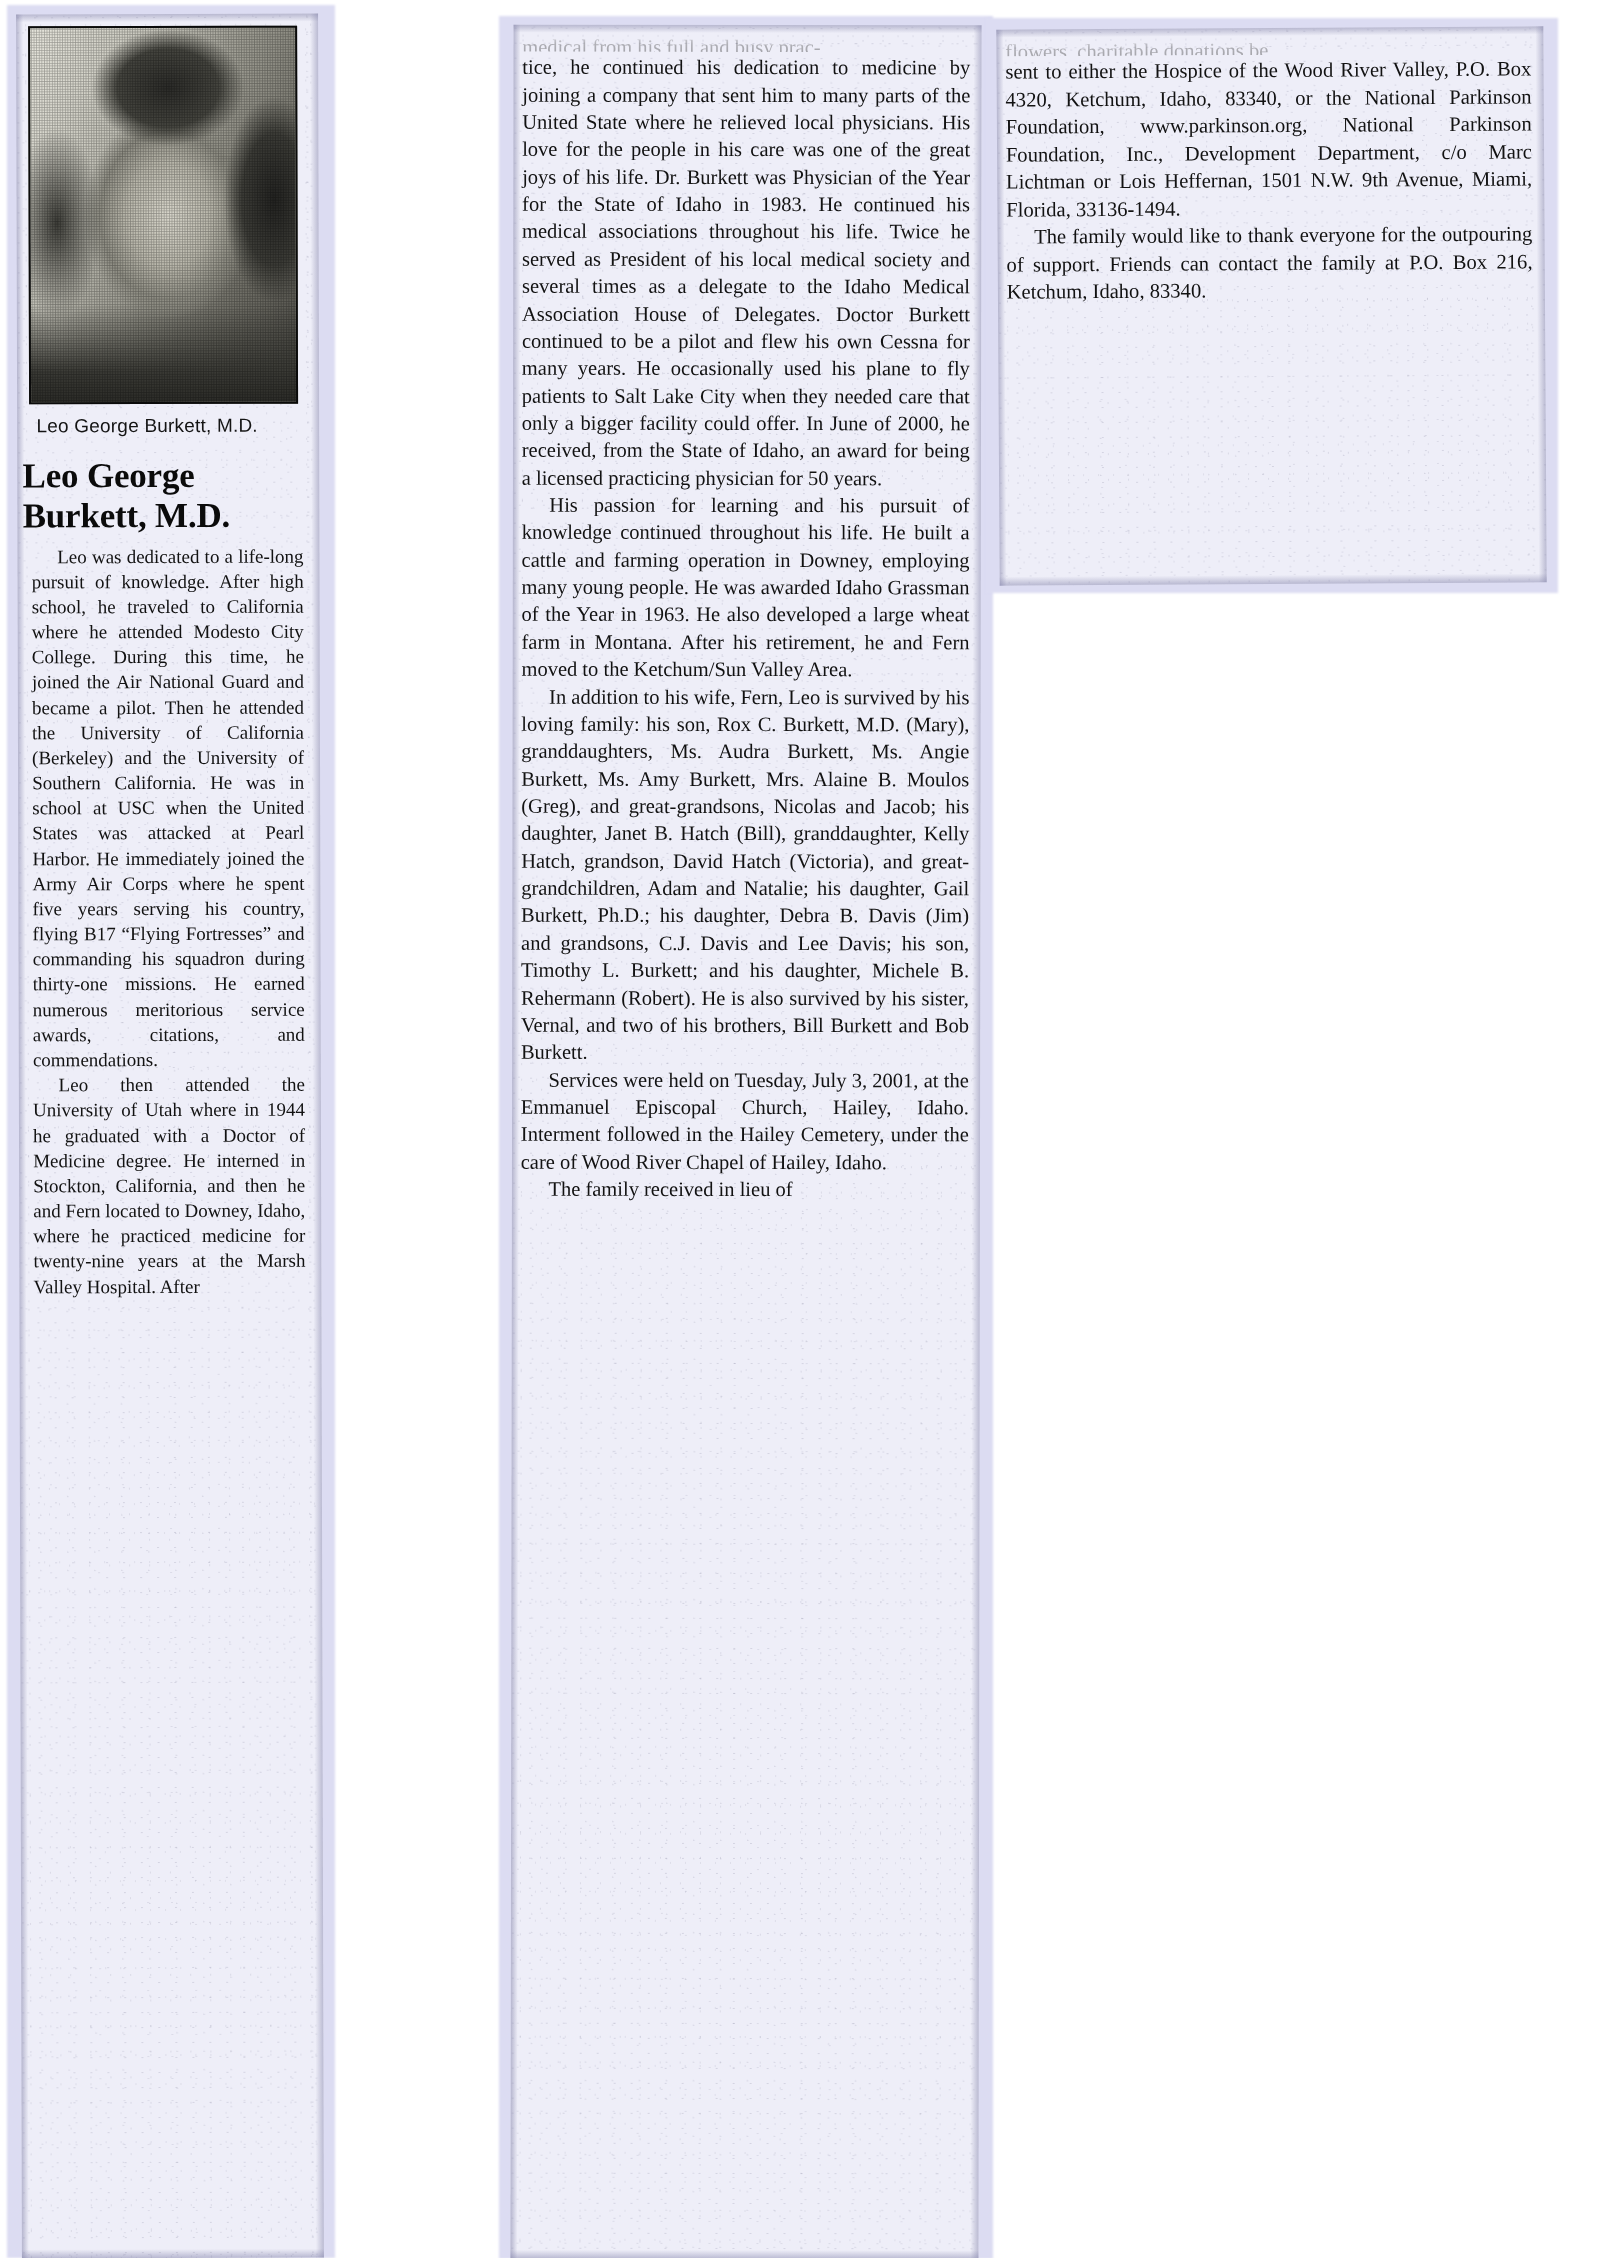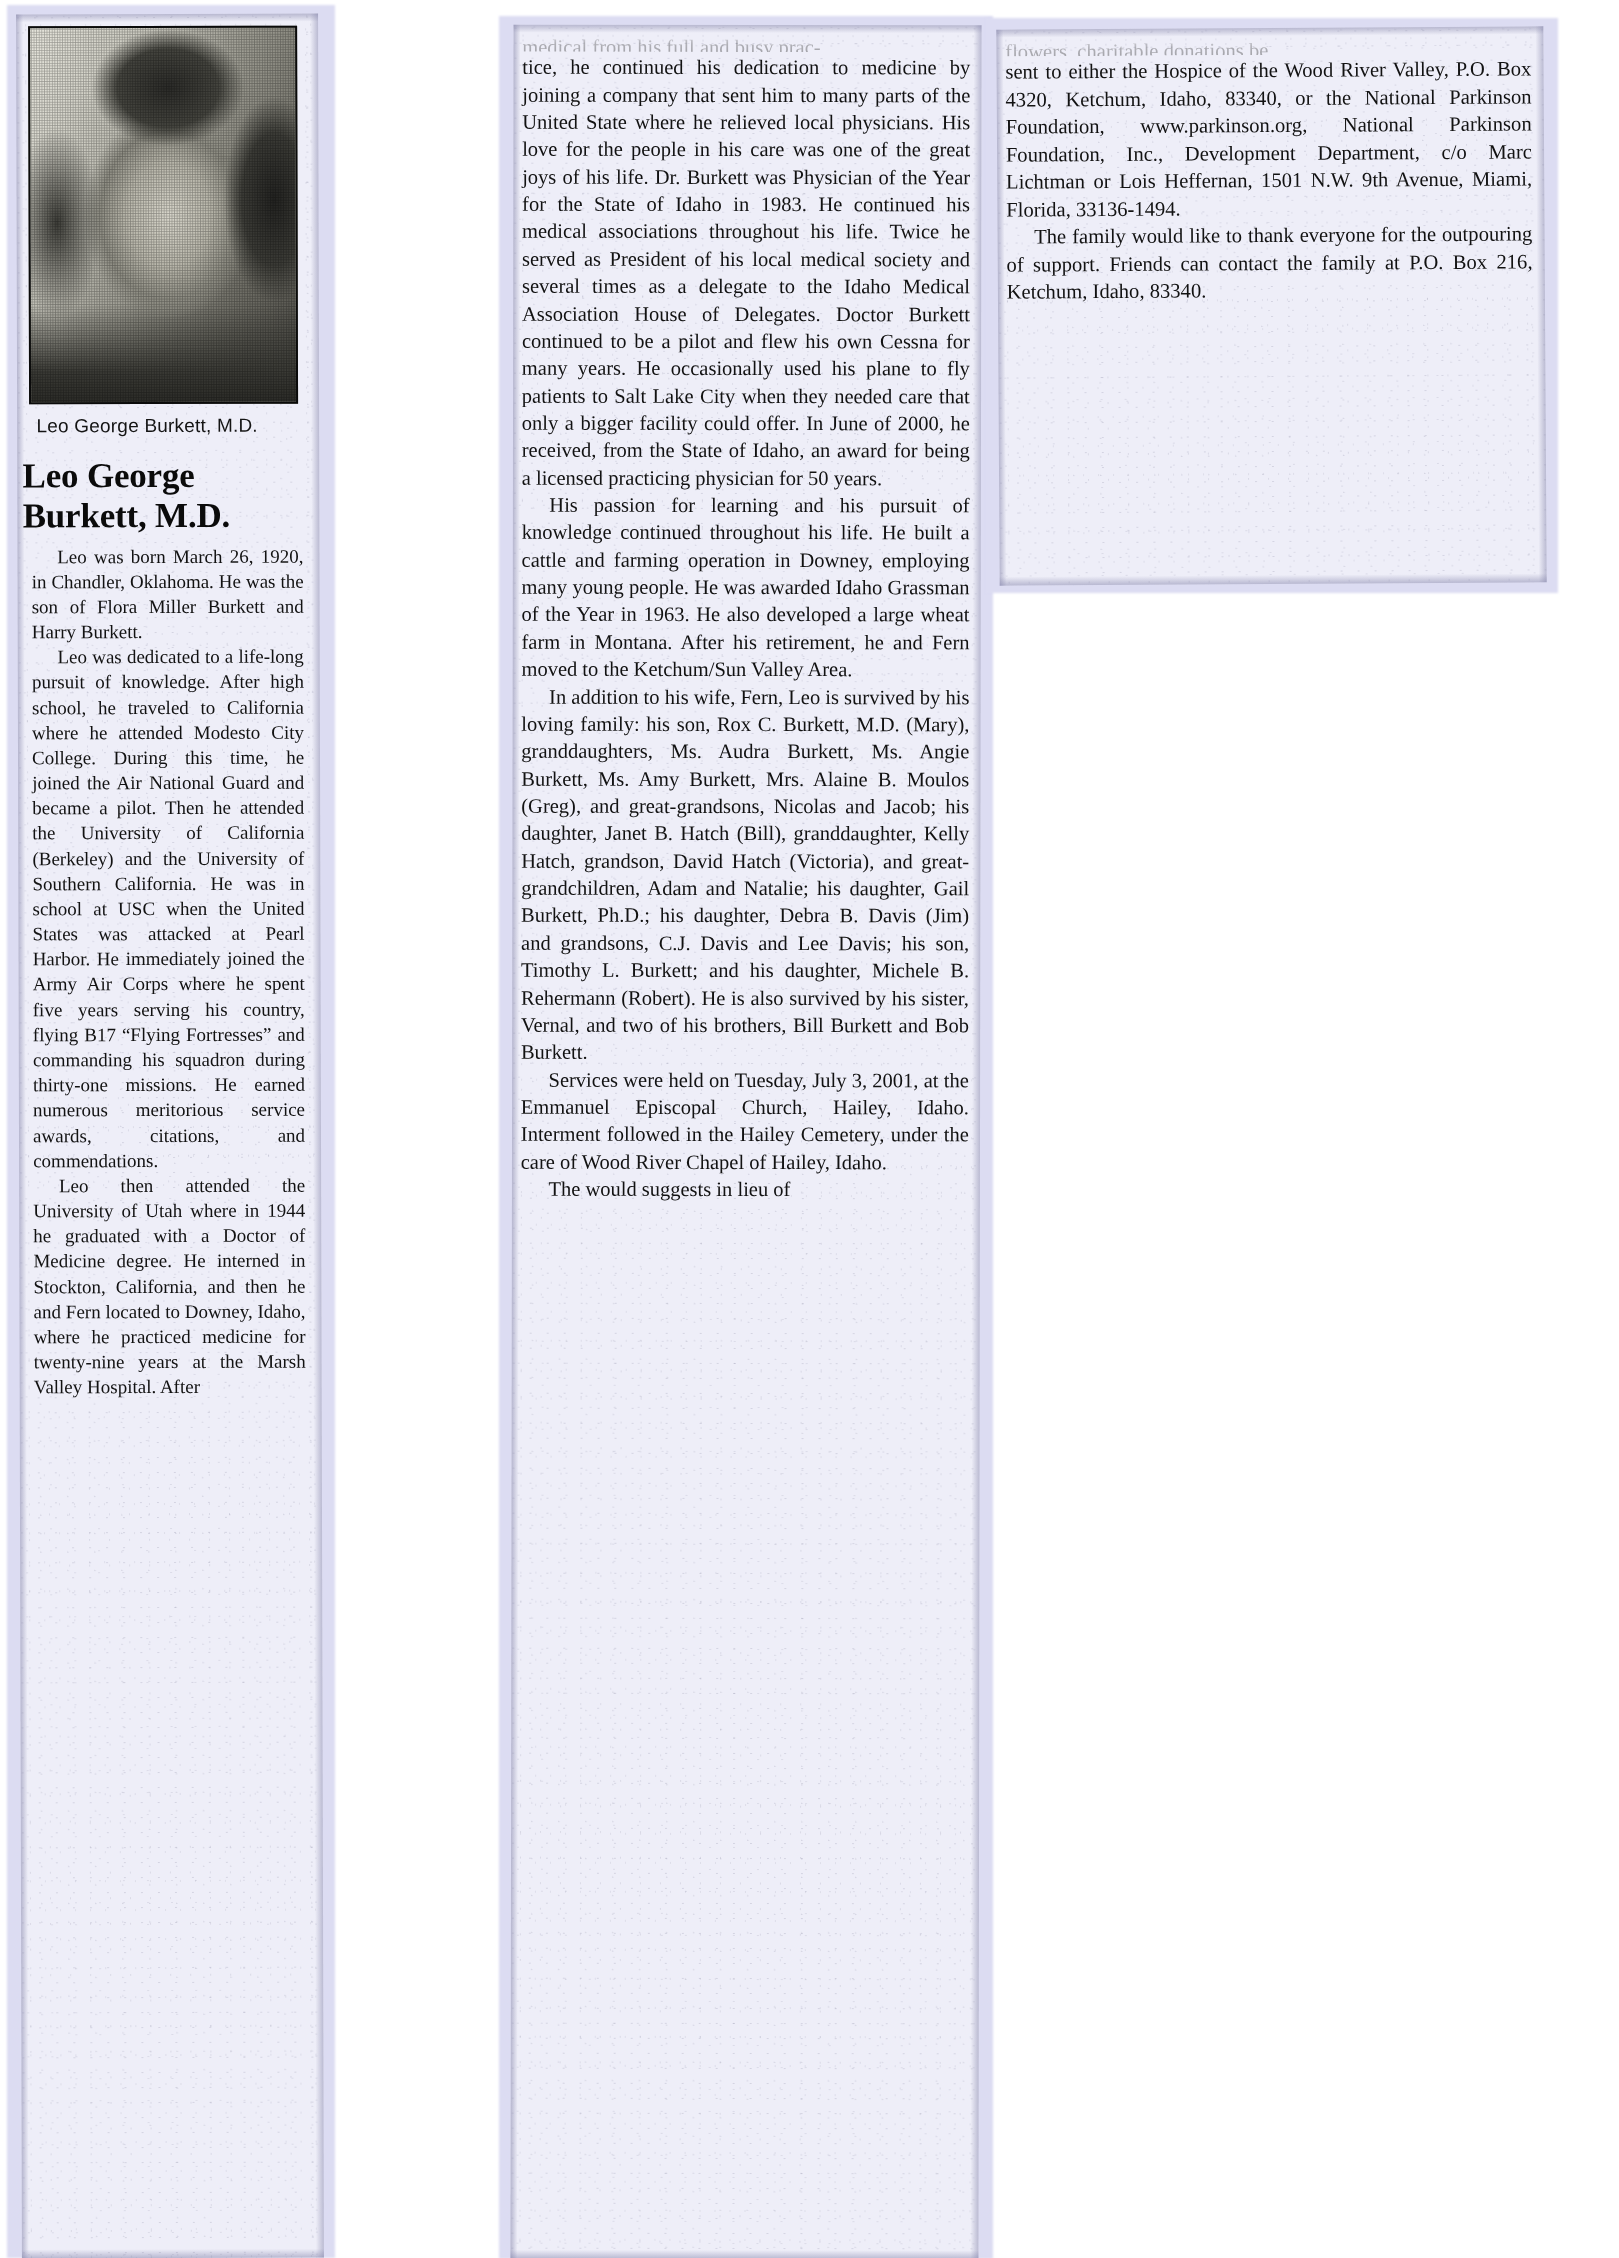--- a/index.html
+++ b/index.html
@@ -231,41 +231,40 @@
       <div id="portrait-image"></div>
       <div id="portrait-halftone"></div>
     </div>
 
     <div id="photo-caption">Leo George Burkett, M.D.</div>
 
     <div id="obit-headline">Leo George Burkett, M.D.</div>
 
     <div class="col-inner">
       <div class="body-col" id="col1-body">
-        <p>Leo was born March 26, 1920, in Chandler, Oklahoma. He was the son of Flora Miller Burkett and Harry Burkett.</p>
         <p>Leo was dedicated to a life-long pursuit of knowledge. After high school, he traveled to California where he attended Modesto City College. During this time, he joined the Air National Guard and became a pilot. Then he attended the University of California (Berkeley) and the University of Southern California. He was in school at USC when the United States was attacked at Pearl Harbor. He immediately joined the Army Air Corps where he spent five years serving his country, flying B17 “Flying Fortresses” and commanding his squadron during thirty-one missions. He earned numerous meritorious service awards, citations, and commendations.</p>
         <p>Leo then attended the University of Utah where in 1944 he graduated with a Doctor of Medicine degree. He interned in Stockton, California, and then he and Fern located to Downey, Idaho, where he practiced medicine for twenty-nine years at the Marsh Valley Hospital. After</p>
       </div>
     </div>
   </div>
 
   <div class="clipping" id="clip-col2">
     <div class="edge-shadow-top"></div>
     <div class="edge-shadow-left"></div>
     <div class="edge-shadow-right"></div>
     <div class="edge-shadow-bottom"></div>
 
     <div class="col-inner" style="padding-top:8.8px;">
       <div class="body-col" id="col2-body">
         <span class="cut-line">medical from his full and busy prac-</span>
         <p class="noindent">tice, he continued his dedication to medicine by joining a company that sent him to many parts of the United State where he relieved local physicians. His love for the people in his care was one of the great joys of his life. Dr. Burkett was Physician of the Year for the State of Idaho in 1983. He continued his medical associations throughout his life. Twice he served as President of his local medical society and several times as a delegate to the Idaho Medical Association House of Delegates. Doctor Burkett continued to be a pilot and flew his own Cessna for many years. He occasionally used his plane to fly patients to Salt Lake City when they needed care that only a bigger facility could offer. In June of 2000, he received, from the State of Idaho, an award for being a licensed practicing physician for 50 years.</p>
         <p>His passion for learning and his pursuit of knowledge continued throughout his life. He built a cattle and farming operation in Downey, employing many young people. He was awarded Idaho Grassman of the Year in 1963. He also developed a large wheat farm in Montana. After his retirement, he and Fern moved to the Ketchum/Sun Valley Area.</p>
         <p>In addition to his wife, Fern, Leo is survived by his loving family: his son, Rox C. Burkett, M.D. (Mary), granddaughters, Ms. Audra Burkett, Ms. Angie Burkett, Ms. Amy Burkett, Mrs. Alaine B. Moulos (Greg), and great-grandsons, Nicolas and Jacob; his daughter, Janet B. Hatch (Bill), granddaughter, Kelly Hatch, grandson, David Hatch (Victoria), and great-grandchildren, Adam and Natalie; his daughter, Gail Burkett, Ph.D.; his daughter, Debra B. Davis (Jim) and grandsons, C.J. Davis and Lee Davis; his son, Timothy L. Burkett; and his daughter, Michele B. Rehermann (Robert). He is also survived by his sister, Vernal, and two of his brothers, Bill Burkett and Bob Burkett.</p>
         <p>Services were held on Tuesday, July 3, 2001, at the Emmanuel Episcopal Church, Hailey, Idaho. Interment followed in the Hailey Cemetery, under the care of Wood River Chapel of Hailey, Idaho.</p>
-        <p>The would suggests in lieu of</p>
+        <p>The family received in lieu of</p>
       </div>
     </div>
   </div>
 
   <div class="clipping" id="clip-col3">
     <div class="edge-shadow-top"></div>
     <div class="edge-shadow-left"></div>
     <div class="edge-shadow-right"></div>
     <div class="edge-shadow-bottom"></div>
 

